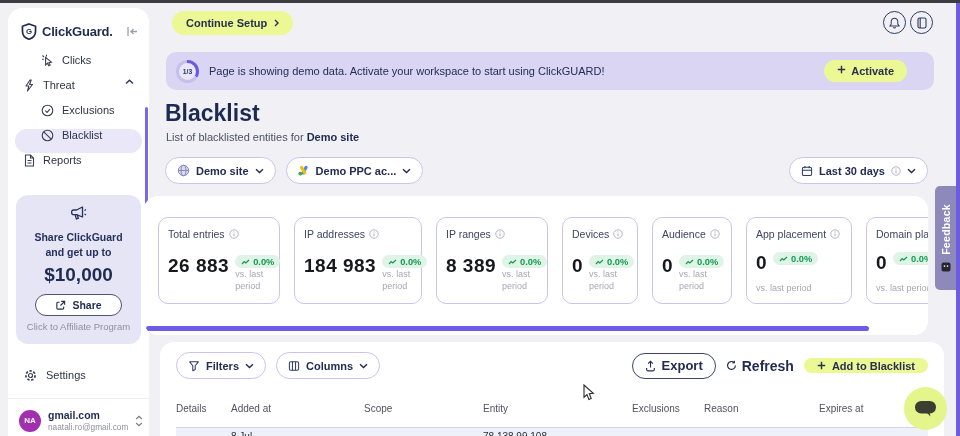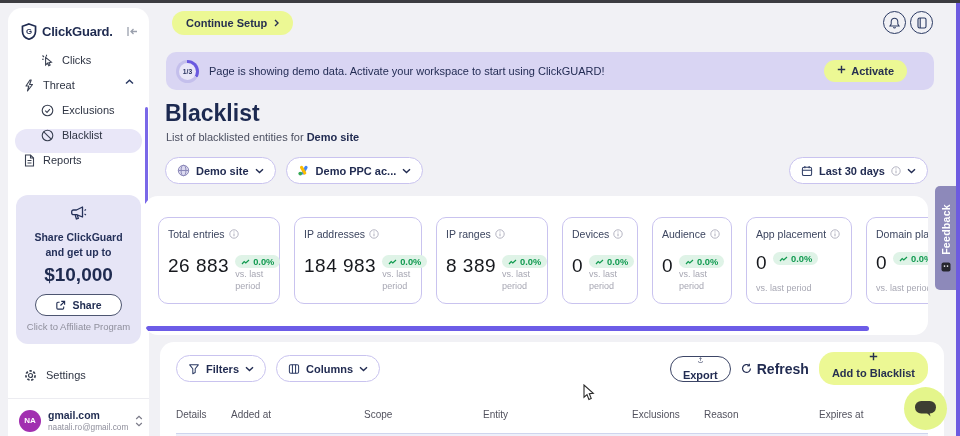--- a/index.html
+++ b/index.html
@@ -56,34 +56,34 @@
   .pill { display:inline-flex; align-items:center; gap:6px; height:27px; background:#fff; border:1px solid #c9c3ef; border-radius:15px; padding:0 11px; font-size:11px; font-weight:700; color:#222c52; cursor:pointer; }
   .date-pill { position:absolute; right:32px; top:157px; z-index:15; }
 
   
   .cards-panel { position:absolute; left:144px; top:196px; width:784px; height:139px; background:#fff; border-radius:14px; overflow:hidden; z-index:12; }
   .cards-row { display:flex; gap:14px; padding:21px 0 0 14px; }
   .card { flex:none; border:1px solid #c9c3ef; border-radius:10px; background:#fff; padding:10px 9px 11px; height:87px; }
   .c1{width:122px}.c2{width:128px}.c3{width:112px}.c4{width:76px}.c5{width:80px}.c6{width:106px}.c7{width:130px}
   .card-head { display:flex; align-items:center; gap:4px; font-size:10.5px; color:#3c455f; white-space:nowrap; }
   .card-body { display:flex; align-items:flex-start; gap:6px; margin-top:15px; }
-  .stat-value { font-size:19px; font-weight:400; color:#16181d; letter-spacing:0.5px; white-space:nowrap;text-align:right; }
+  .stat-value { font-size:19px; font-weight:700; color:#16181d; letter-spacing:0.5px; white-space:nowrap;text-align:right; }
   .stat-meta { display:flex; flex-direction:column; gap:1px; }
   .badge { display:inline-flex; align-items:center; gap:3px; background:#dff3e7; color:#119a50; border-radius:9px; padding:1.5px 6px; font-size:9.3px; font-weight:700; width:max-content; }
   .vs { font-size:9px; color:#a7a7b3; line-height:1.3; max-width:46px; }
   .card.stack .vs { max-width:none; white-space:nowrap; margin-top:3px; }
   .hscroll { position:absolute; left:2px; bottom:4px; width:723px; height:5px; background:#6c5ce7; border-radius:3px; cursor:pointer; }
 
   
   .table-card { position:absolute; left:160px; top:342px; width:784px; height:94px; background:#fff; border-radius:14px 14px 0 0; padding:10px 16px 0; z-index:12; }
   .toolbar { display:flex; align-items:center; gap:10px; }
   .toolbar .spacer { flex:1; }
-  .export-pill { display:inline-flex; align-items:center; gap:6px; height:26px; border:1px solid #3c4566; border-radius:15px; padding:0 12px; font-size:11px; font-weight:700; color:#222c52; background:#fff; cursor:pointer;flex-direction:column; }
+  .export-pill { display:inline-flex; align-items:center; gap:6px; height:26px; border:1px solid #3c4566; border-radius:15px; padding:0 12px; font-size:13px; font-weight:700; color:#222c52; background:#fff; cursor:pointer; }
   .refresh-btn { display:inline-flex; align-items:center; gap:5px; font-size:14px; font-weight:700; color:#222c52; background:none; border:none; cursor:pointer; }
-  .add-btn { display:inline-flex; align-items:center; gap:6px; height:33px; background:#ecf894; border-radius:15px; padding:0 13px; font-size:11px; font-weight:700; color:#273050; border:none; cursor:pointer;flex-direction:column; }
+  .add-btn { display:inline-flex; align-items:center; gap:6px; height:15px; background:#ecf894; border-radius:15px; padding:0 13px; font-size:11px; font-weight:700; color:#273050; border:none; cursor:pointer; }
   .thead { display:flex; margin-top:24px; font-size:10px; color:#52525e; }
   .th { flex:none; }
   .th1{width:55px}.th2{width:133px}.th3{width:119px}.th4{width:149px}.th5{width:72px}.th6{width:115px}.th7{width:100px}
   .trow { display:flex; margin-top:13px; height:20px; background:#eef0fa; border-top:1px solid #cfd5ee; font-size:10px; color:#2c2c35; padding-top:3px; }
   .td { flex:none; }
 
   
   .feedback-tab { position:absolute; right:4px; top:186px; width:21px; height:104px; background:#8d89ba; border-radius:5px 0 0 5px; display:flex; flex-direction:column; align-items:center; justify-content:center; gap:7px; z-index:58; cursor:pointer; }
   .feedback-text { writing-mode:vertical-rl; transform:rotate(180deg); color:#fff; font-size:10.5px; font-weight:700; letter-spacing:0.3px; }
   .chat-fab { position:absolute; right:13px; bottom:6px; width:43px; height:43px; border-radius:50%; background:#e4f58b; display:grid; place-items:center; z-index:59; cursor:pointer; }

